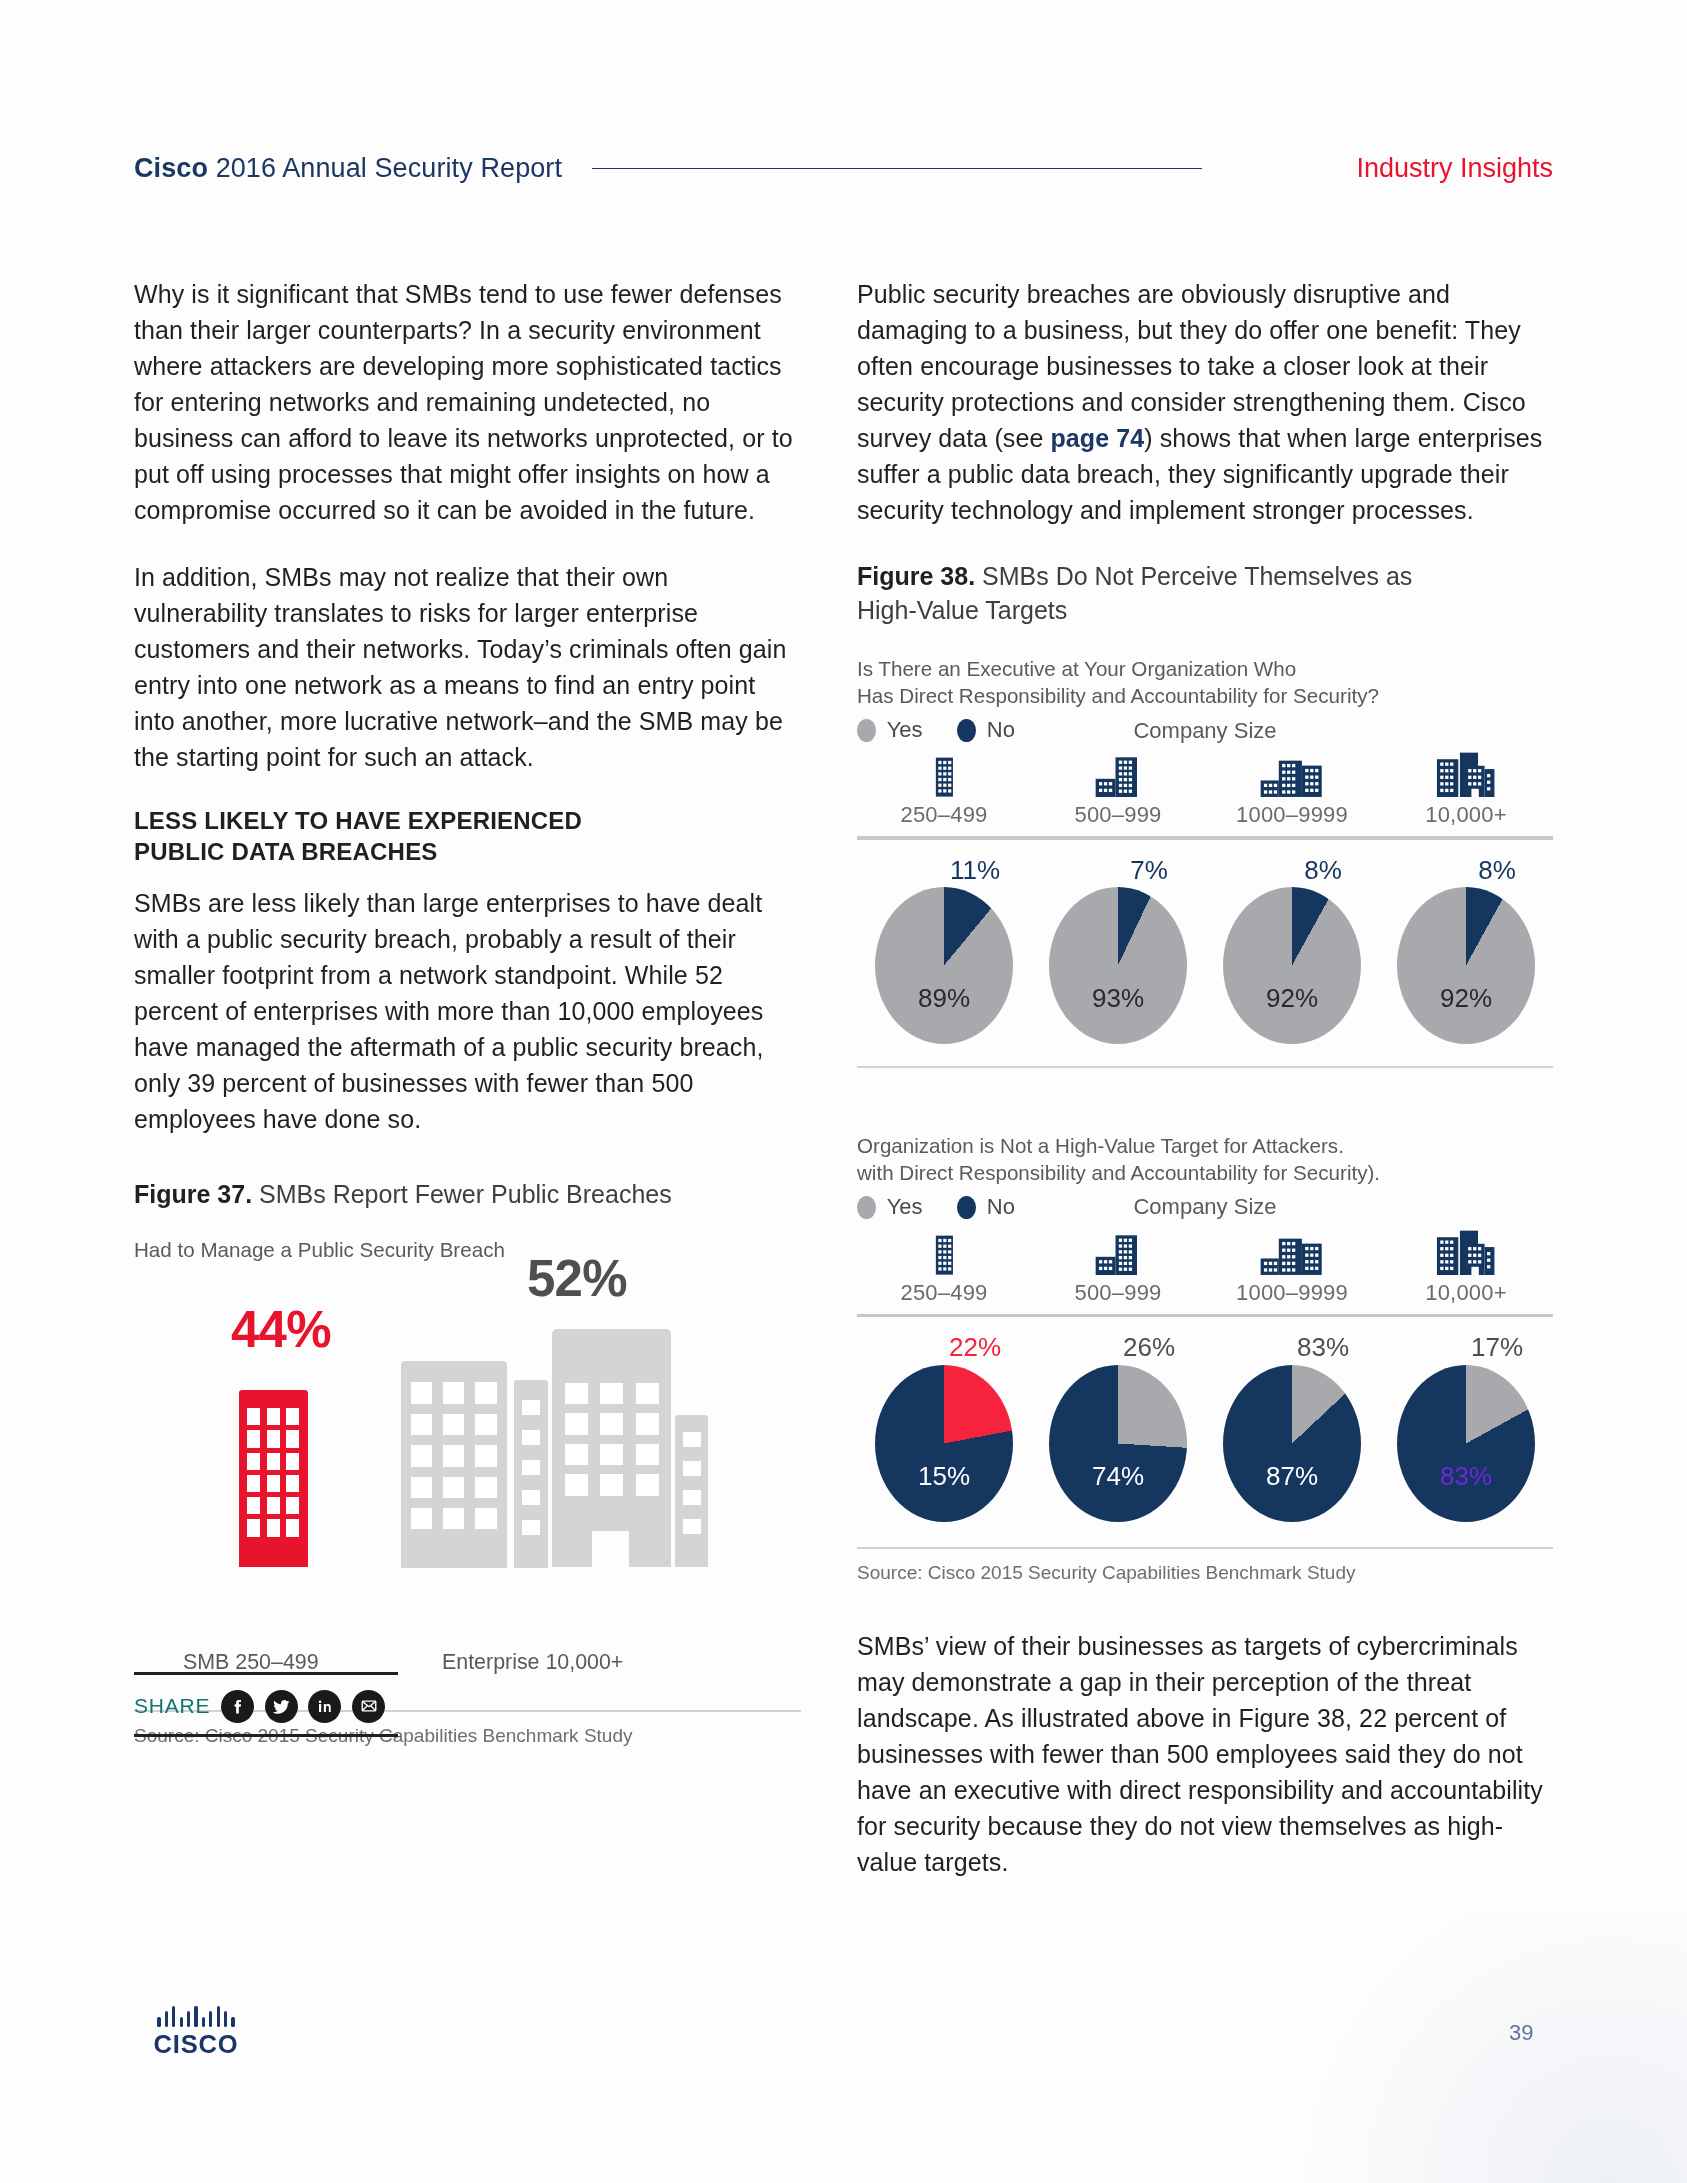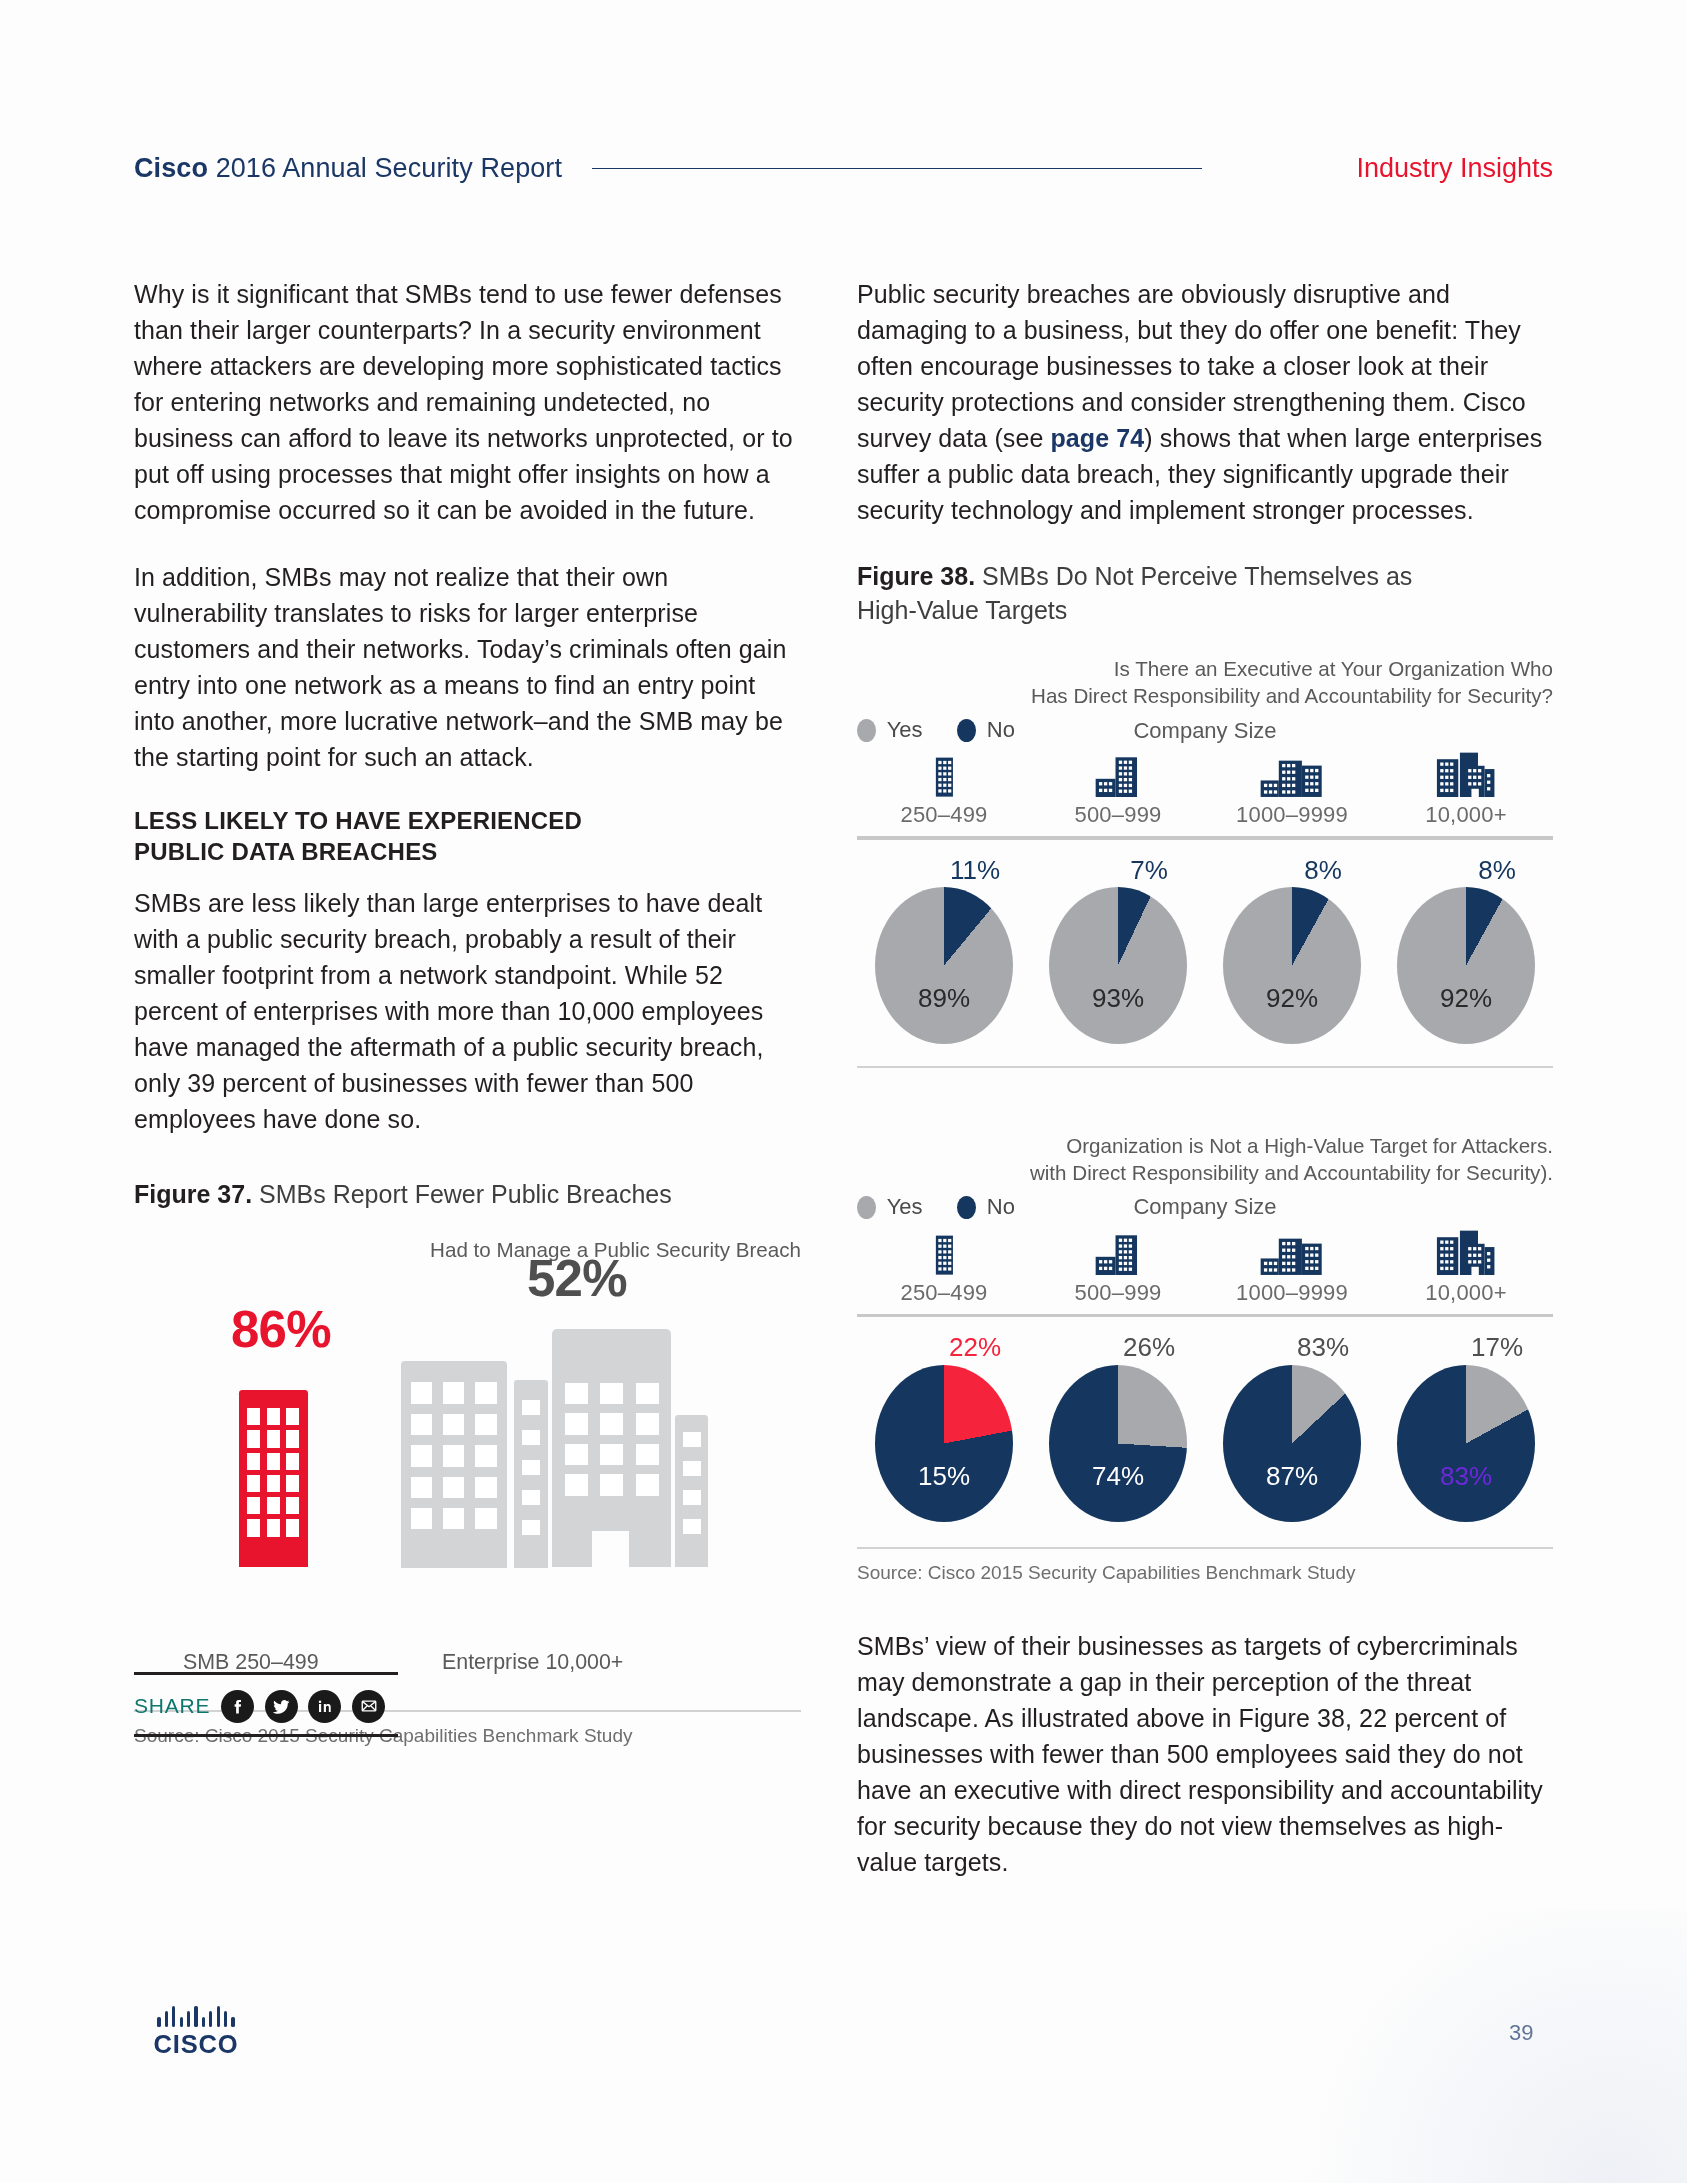--- a/index.html
+++ b/index.html
@@ -19,21 +19,21 @@
   .hdr-right{font-size:27px;color:#e8142d;white-space:nowrap;margin-left:auto;}
   
   .col-left{position:absolute;left:134px;top:276px;width:667px;}
   .col-right{position:absolute;left:857px;top:276px;width:696px;}
   p.body{font-size:25px;line-height:36px;color:#231f20;margin:0 0 31px 0;letter-spacing:0.1px;}
   .kicker{font-size:24px;line-height:30.5px;font-weight:bold;color:#231f20;margin:8.2px 0 18px 0;letter-spacing:0.2px;}
   .page-link{color:#1b3766;font-weight:bold;}
   
   .fig-title{font-size:25px;line-height:34px;color:#3e3e3e;margin:0 0 25px 0;}
   .fig-title b{font-weight:bold;color:#231f20;}
-  .fig-sub{font-size:20.6px;line-height:27px;color:#5a5a5a;margin:0 0 8.2px 0;text-align:right;}
+  .fig-sub{font-size:20.6px;line-height:27px;color:#5a5a5a;margin:0 0 8.2px 0;}
   .fig-source{font-size:19px;color:#6e6e6e;padding-top:13px;border-top:2.5px solid #d2d2d2;margin-top:8.2px;}
   
   .fig37{position:relative;margin-top:3.3px;}
   .f37-chart{position:relative;height:354px;text-decoration:underline;}
   .pct-39{position:absolute;left:97px;top:6.6px;font-size:51px;font-weight:bold;color:#e8142d;letter-spacing:-0.8px;}
   .pct-52{position:absolute;left:393px;top:-44px;font-size:51px;font-weight:bold;color:#4f4f4f;letter-spacing:-0.8px;}
   .bldg{position:absolute;}
   .win-grid{position:absolute;display:grid;}
   .win{background:#ffffff;}
   .f37-labels{position:relative;height:38px;margin-top:3.3px;}
@@ -89,21 +89,21 @@
       <div>PUBLIC DATA BREACHES</div>
     </div>
     <p class="body">SMBs are less likely than large enterprises to have dealt with a public security breach, probably a result of their smaller footprint from a network standpoint. While 52 percent of enterprises with more than 10,000 employees have managed the aftermath of a public security breach, only 39 percent of businesses with fewer than 500 employees have done so.</p>
 
     <div class="fig37" style="margin-top:40px;">
       <div class="fig-title"><b>Figure 37.</b><span> SMBs Report Fewer Public Breaches</span></div>
       <div class="fig-sub" style="margin-bottom:30px;">Had to Manage a Public Security Breach</div>
 
       <div class="f37-chart">
         <div class="pct-52">52%</div>
-        <div class="pct-39">86%</div>
+        <div class="pct-39">44%</div>
 
         <div class="bldg" style="left:105px;top:97px;width:69px;height:177px;background:#e8142d;border-radius:3.3px 3.3px 0 0;">
           <div class="win-grid" style="left:8.2px;top:18px;width:53px;height:147px;grid-template-columns:repeat(3,13px);grid-template-rows:repeat(6,17.3px);gap:5px 6.6px;">
             <div class="win"></div>
               <div class="win"></div>
               <div class="win"></div>
             <div class="win"></div>
               <div class="win"></div>
               <div class="win"></div>
             <div class="win"></div>

